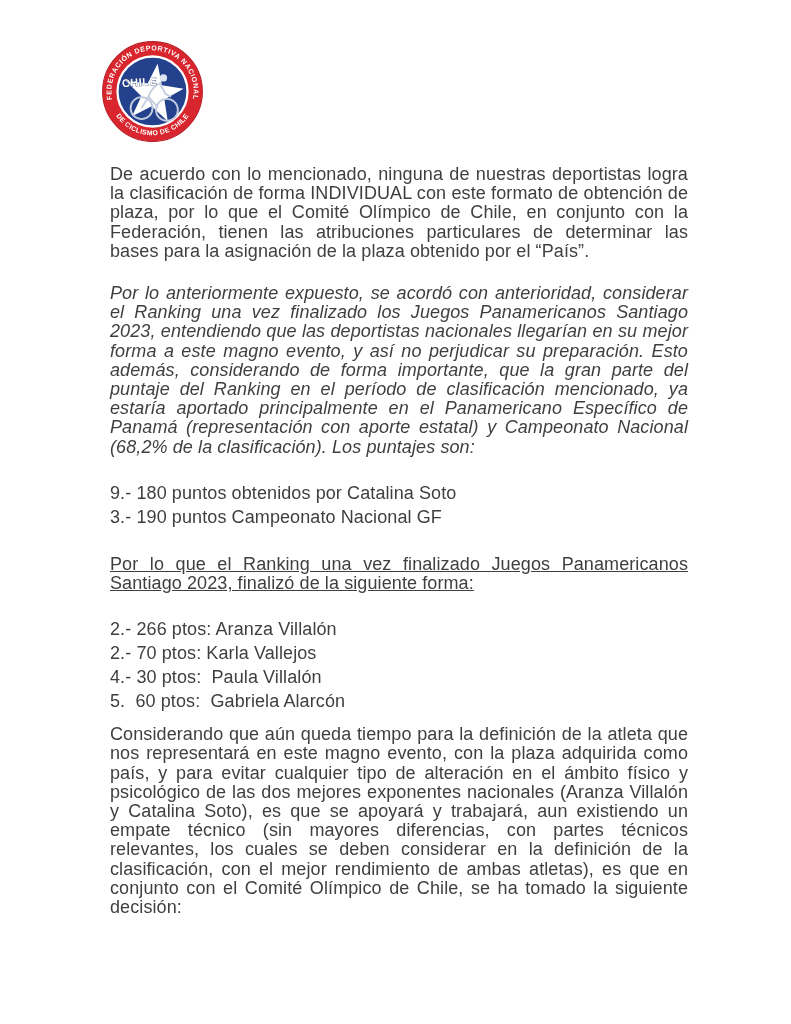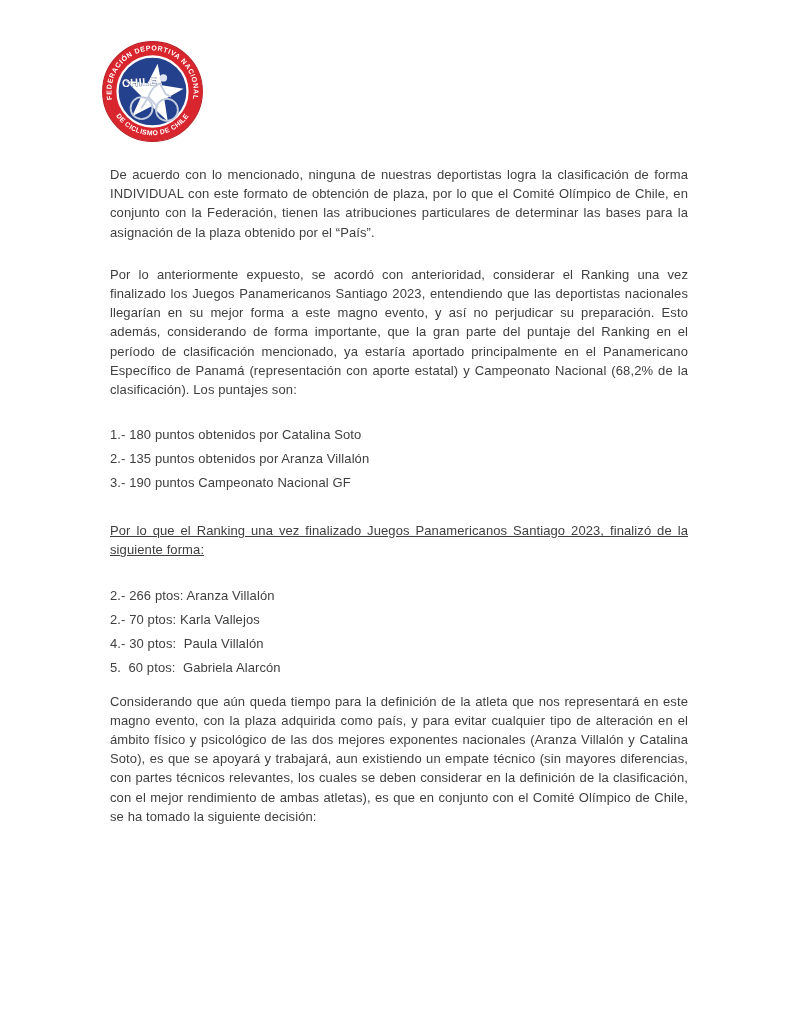--- a/index.html
+++ b/index.html
@@ -10,26 +10,26 @@
     font-family:"Liberation Sans", sans-serif;
     overflow:hidden;
   }
   .logo-wrap { position:absolute; left:100px; top:39px; width:105px; height:105px; }
   .logo-wrap svg { display:block; width:100%; height:100%; }
 
   .content {
     position:absolute;
     left:110px; top:165px; width:578px;
     color:#3f3f3f;
-    font-size:13px;
+    font-size:18px;
     line-height:19.2px;
     letter-spacing:0.1px;
   }
   .para { margin:0; text-align:justify; text-justify:inter-word; }
-  .para-2 { margin-top:23px; }
+  .para-2 { margin-top:23px;font-style:italic; }
   .para-3 { margin-top:26px;text-decoration:underline; }
   .para-4 { margin-top:12px; }
   ul.doc-list { margin:24px 0 0 0; padding:0; list-style:none; }
   ul.doc-list li { line-height:24px; white-space:pre-wrap; }
 </style>
 </head>
 <body>
 
 <div class="page">
 
@@ -66,22 +66,21 @@
     </svg>
   </div>
 
   <div class="content">
 
     <p class="para para-1">De acuerdo con lo mencionado, ninguna de nuestras deportistas logra la clasificación de forma INDIVIDUAL con este formato de obtención de plaza, por lo que el Comité Olímpico de Chile, en conjunto con la Federación, tienen las atribuciones particulares de determinar las bases para la asignación de la plaza obtenido por el “País”.</p>
 
     <p class="para para-2">Por lo anteriormente expuesto, se acordó con anterioridad, considerar el Ranking una vez finalizado los Juegos Panamericanos Santiago 2023, entendiendo que las deportistas nacionales llegarían en su mejor forma a este magno evento, y así no perjudicar su preparación.  Esto además, considerando de forma importante, que la gran parte del puntaje del Ranking en el período de clasificación mencionado, ya estaría aportado principalmente en el Panamericano Específico de Panamá (representación con aporte estatal) y Campeonato Nacional (68,2% de la clasificación).  Los puntajes son:</p>
 
     <ul class="doc-list">
-      <li>1.- 180 puntos obtenidos por Catalina Soto</li>
-      <li>2.- 135 puntos obtenidos por Aranza Villalón</li>
+      <li>9.- 180 puntos obtenidos por Catalina Soto</li>
       <li>3.- 190 puntos Campeonato Nacional GF</li>
     </ul>
 
     <p class="para para-3">Por lo que el Ranking una vez finalizado Juegos Panamericanos Santiago 2023, finalizó de la siguiente forma:</p>
 
     <ul class="doc-list">
       <li>2.- 266 ptos: Aranza Villalón</li>
       <li>2.- 70 ptos: Karla Vallejos</li>
       <li>4.- 30 ptos:  Paula Villalón</li>
       <li>5.  60 ptos:  Gabriela Alarcón</li>

